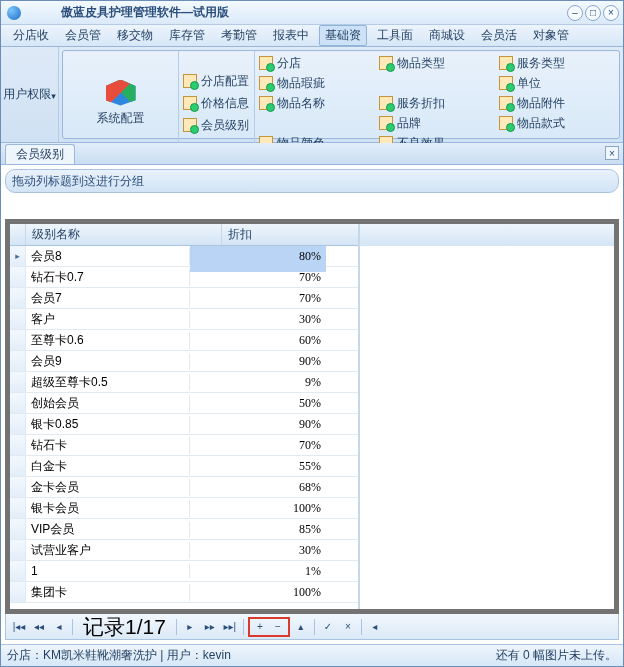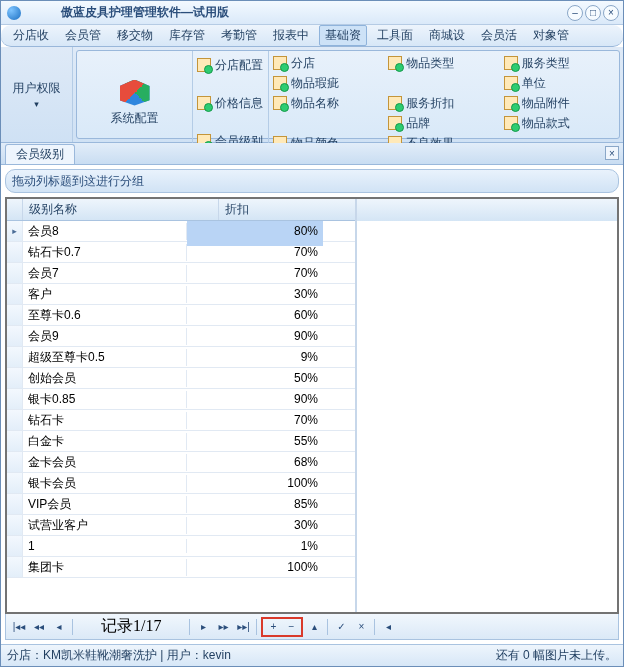--- a/index.html
+++ b/index.html
@@ -38,36 +38,36 @@
 .win-btn {
   width: 16px; height: 16px; border: 1px solid #8aa7c8;
   border-radius: 50%; background: #f6fbff; display:flex;
   align-items:center; justify-content:center; font-size:10px; color:#2b4e7b;
   cursor:pointer;
 }
 .menubar {
   height: 22px;
   background: linear-gradient(to bottom, #edf4fc, #d7e7f7);
   border-bottom: 1px solid #99b7da;
-  display:flex; align-items:center; padding: 0 6px; gap: 4px; border-radius: 10px;
+  display:flex; align-items:center; padding: 0 6px; gap: 4px;
 }
 .menubar .menu-item {
   padding: 2px 6px; cursor:pointer; color:#1f3d5f;
 }
 .menubar .menu-item.active {
   background:#cde2f7; border:1px solid #8fb3db; border-radius:2px; padding:1px 5px;
 }
 .ribbon {
   height: 96px;
   background: linear-gradient(to bottom, #dfeaf7, #cfe1f4);
   border-bottom: 1px solid #9ab8db;
   display:flex;
 }
 .ribbon-left {
-  width: 72px; display:flex; flex-direction:column; align-items:center;
+  width: 58px; display:flex; flex-direction:row; align-items:center;
   justify-content:center; border-right:1px solid #b4cce6;
   color:#1f3d5f;
 }
 .ribbon-left .drop { font-size:9px; margin-top:2px;}
 .ribbon-main {
   flex:1; border:1px solid #9ab8db; margin:3px; border-radius:3px;
   background:linear-gradient(to bottom,#e8f1fb,#d9e9f8);
   display:flex; flex-direction:column;
 }
 .ribbon-body { flex:1; display:flex; }
@@ -82,21 +82,21 @@
   content:""; position:absolute; inset:0;
   background:
    linear-gradient(135deg,#e74c3c 0 50%, transparent 0),
    linear-gradient(225deg,#27ae60 0 50%, transparent 0),
    #2e86de;
   clip-path: polygon(50% 0,100% 25%,100% 80%,50% 100%,0 80%,0 25%);
 }
 .sysconf { color:#1f3d5f; margin-top:2px;text-align:center; }
 .ribbon-col2 {
   width:76px; display:flex; flex-direction:column; justify-content:center;
-  padding:2px 4px; border-right:1px solid #b4cce6; gap:18px;
+  padding:2px 4px; border-right:1px solid #b4cce6; gap:2px;
 }
 .ritem { display:flex; align-items:center; gap:4px; color:#1f3d5f; cursor:pointer; height:20px;}
 .ritem .ico {
   width:14px; height:14px; border:1px solid #c4953a; background:#ffe9b8;
   position:relative;
 }
 .ritem .ico::after{
   content:""; position:absolute; right:-3px; bottom:-3px;
   width:7px; height:7px; background:#2ecc71; border-radius:50%;
   border:1px solid #159a4a;
@@ -130,21 +130,21 @@
 .content {
   flex:1; display:flex; flex-direction:column; padding:4px;
   background:#fff; overflow:hidden;
 }
 .group-hint {
   height:24px; background:linear-gradient(to bottom,#e9f2fc,#d1e3f5);
   border:1px solid #a9c3e0; border-radius:10px; padding:0 6px;
   display:flex; align-items:center; color:#2b4e7b; margin-bottom:4px;
 }
 .grid-wrap {
-  flex:1; border:2px solid #737373; display:flex; overflow:hidden;
+  flex:1; border:5px solid #737373; display:flex; overflow:hidden;margin-top:22px;
 }
 .grid-left {
   display:flex; flex-direction:column; border-right:1px solid #c7d7ea; min-width:0;
 }
 .grid-header {
   display:flex; height:22px;
   background:linear-gradient(to bottom,#eef5fc,#d4e5f5);
   border-bottom:1px solid #a9c3e0;
 }
 .gh-ind { width:16px; border-right:1px solid #c7d7ea;}
@@ -159,39 +159,39 @@
 .gr .ind {
   width:16px; height:100%; border-right:1px solid #e1e9f3;
   background:linear-gradient(to bottom,#f3f8fe,#e3eef9);
   display:flex; align-items:center; justify-content:center;
   color:#4a6c96; font-size:9px;
 }
 .gr .c-name {
   width:164px; padding:0 5px; border-right:1px solid #e1e9f3;
 }
 .gr .c-disc {
-  width:136px; padding:8px 5px; text-align:right;
+  width:136px; padding:8px 5px; text-align:right;font-family:Liberation Serif, serif;
 }
 .gr.sel .c-disc { background:#b9d4f5; }
 .grid-right { flex:1; background:#fff;
   background-image:linear-gradient(to bottom,#eef5fc,#d4e5f5);
   background-size:100% 22px; background-repeat:no-repeat;
   border-left:1px solid #c7d7ea;
 }
 .navigator {
   height:26px; border:1px solid #a9c3e0; border-top:none;
   background:linear-gradient(to bottom,#f1f7fd,#dbe9f7);
   display:flex; align-items:center; padding:0 4px; gap:2px;
 }
 .nav-btn {
   width:18px; height:18px; display:flex; align-items:center; justify-content:center;
   color:#2b4e7b; cursor:pointer; font-size:10px;
 }
 .nav-sep { width:1px; height:16px; background:#a9c3e0; margin:0 2px;}
-.rec-label { font-size:16px; margin:0 24px; color:#000;font-family:Liberation Serif, serif;}
+.rec-label { font-size:21px; margin:0 6px; color:#000;}
 .nav-hl {
   border:2px solid #d93a2b; height:20px; display:flex; align-items:center;
   padding:0 1px;
 }
 .statusbar {
   height:22px; background:linear-gradient(to bottom,#eef5fc,#d7e7f7);
   border-top:1px solid #a9c3e0; display:flex; align-items:center;
   padding:0 6px; color:#1f3d5f; justify-content:space-between;
 }
 </style>

